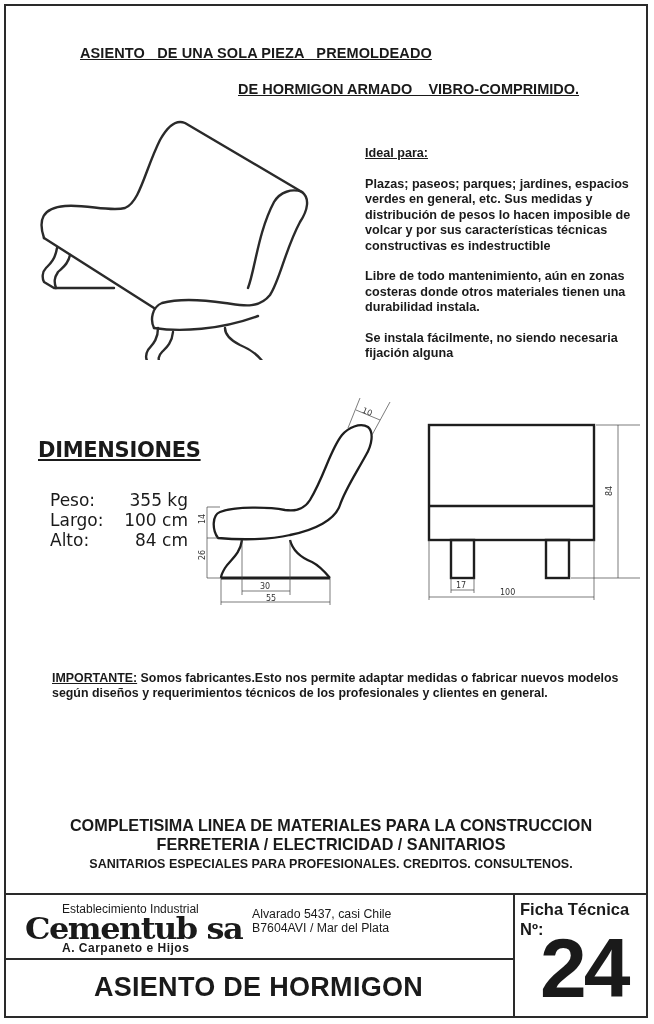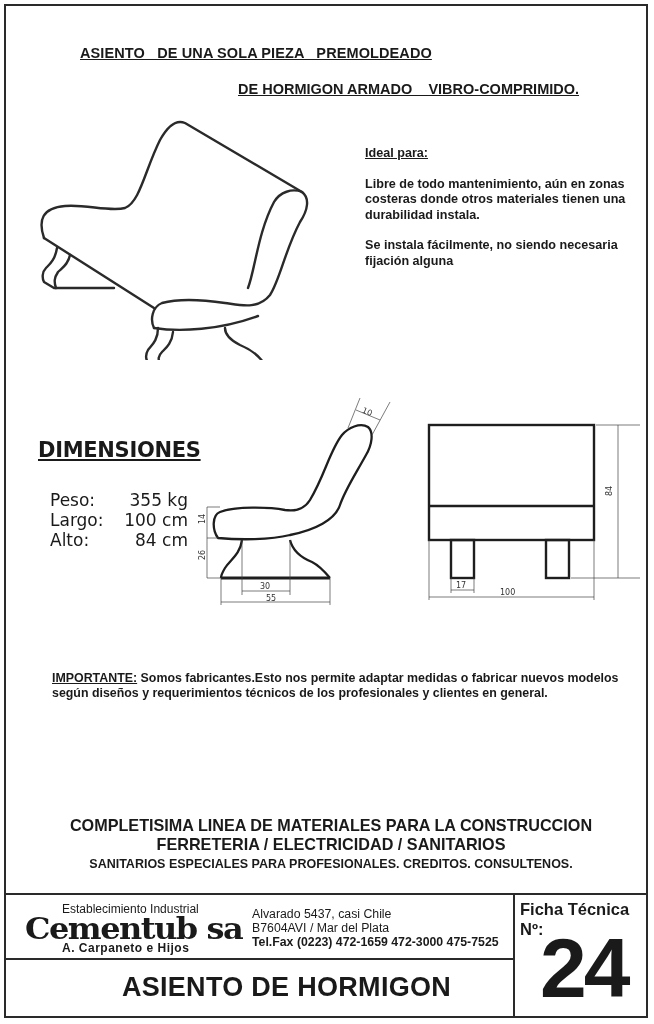--- a/index.html
+++ b/index.html
@@ -25,21 +25,21 @@
   .promo2 { top: 835px; font-size: 16.2px; }
   .promo3 { top: 857px; font-size: 12.5px; }
   .footer-top { left: 4px; top: 893px; width: 644px; height: 0; border-top: 2px solid #2a2a2a; }
   .footer-mid { left: 4px; top: 958px; width: 509px; border-top: 2px solid #2a2a2a; }
   .footer-vline { left: 513px; top: 893px; height: 125px; border-left: 2px solid #2a2a2a; }
   .estab { left: 62px; top: 902px; font-size: 12px; }
   .brand { left: 25px; top: 910px; font-size: 32px; font-weight: bold; font-family: "DejaVu Serif", serif; letter-spacing: -1.5px; transform: scaleY(0.95); }
   .owners { left: 62px; top: 941px; font-size: 12px; font-weight: bold; letter-spacing: 0.5px; }
   .addr { left: 252px; top: 907px; font-size: 12.3px; line-height: 14px; }
   .addr .b { font-weight: bold; }
-  .bigtitle { left: 4px; top: 972px; width: 509px; text-align: center; font-size: 27px; font-weight: bold; letter-spacing: 0.3px; margin-left: 28px; }
+  .bigtitle { left: 4px; top: 972px; width: 509px; text-align: center; font-size: 27px; font-weight: bold; letter-spacing: 0.3px; }
   .ficha { left: 520px; top: 899px; font-size: 16.5px; font-weight: bold; line-height: 20px; }
   .number { left: 540px; top: 920px; font-size: 84px; font-weight: bold; letter-spacing: -3px; }
   svg text { font-family: "DejaVu Sans", sans-serif; }
 </style>
 </head>
 <body>
 
 <div class="frame"></div>
 
 <div class="abs title1">ASIENTO   DE UNA SOLA PIEZA   PREMOLDEADO</div>
@@ -60,20 +60,21 @@
     <path d="M40,145 C38,155 32,158 28,162 C24,168 24,172 26,178"></path>
 
     <path d="M128,218 C128,230 122,235 118,240 C115,245 116,250 118,252"></path>
     <path d="M143,222 C142,233 136,238 132,242 C128,246 128,250 130,252 L233,252 C228,245 222,240 210,235 C200,230 195,225 195,218"></path>
     <path d="M118,252 L130,252"></path>
   </g>
 </svg>
 
 <div class="abs desc">
   <div class="head">Ideal para:</div>
+  <p>Plazas; paseos; parques; jardines, espacios verdes en general, etc. Sus medidas y distribución de pesos lo hacen imposible de volcar y por sus características técnicas constructivas es indestructible</p>
   <p>Libre de todo mantenimiento, aún en zonas costeras donde otros materiales tienen una durabilidad instala.</p>
   <p>Se instala fácilmente, no siendo necesaria fijación alguna</p>
 </div>
 
 <div class="abs dimtitle">DIMENSIONES</div>
 
 <div class="abs specs">
   <div class="row">
     <span class="lbl">Peso:</span>
     <span class="val">355 kg</span>
@@ -154,21 +155,20 @@
 <div class="abs footer-mid"></div>
 <div class="abs footer-vline"></div>
 
 <div class="abs estab">Establecimiento Industrial</div>
 <div class="abs brand">Cementub sa</div>
 <div class="abs owners">A. Carpaneto e Hijos</div>
 
 <div class="abs addr">
   <div>Alvarado 5437, casi Chile</div>
   <div>B7604AVI / Mar del Plata</div>
-  <div class="b">Tel.Fax (0223) 472-1659  472-3000  475-7525</div>
 </div>
 
 <div class="abs bigtitle">ASIENTO DE HORMIGON</div>
 
 <div class="abs ficha">
   <div>Ficha Técnica</div>
   <div>Nº:</div>
 </div>
 <div class="abs number">24</div>
 

